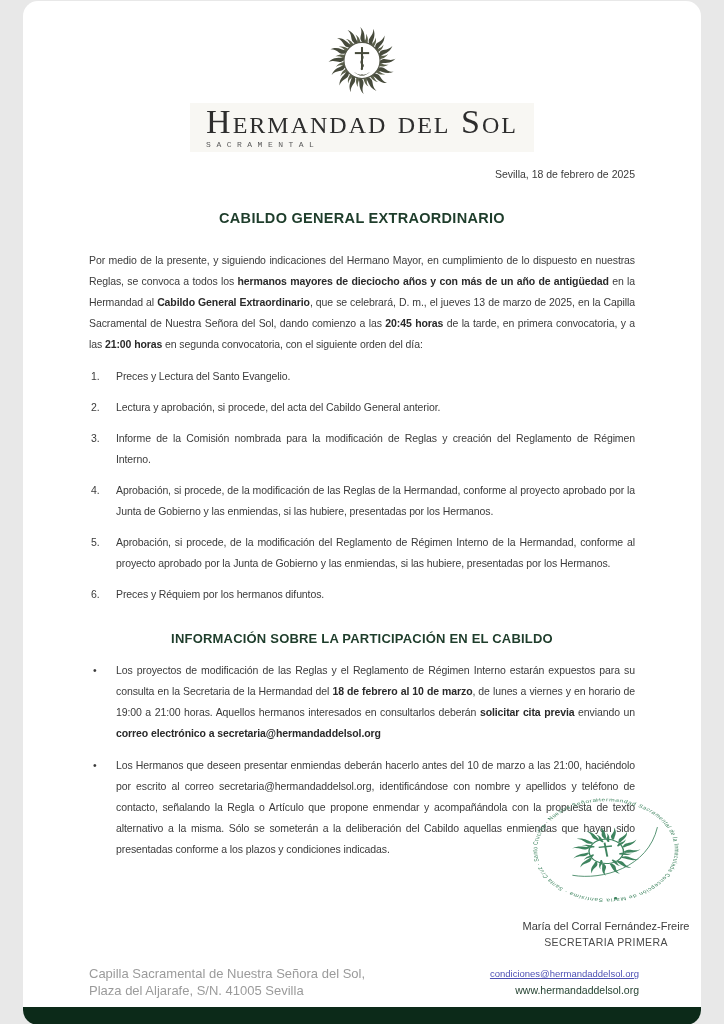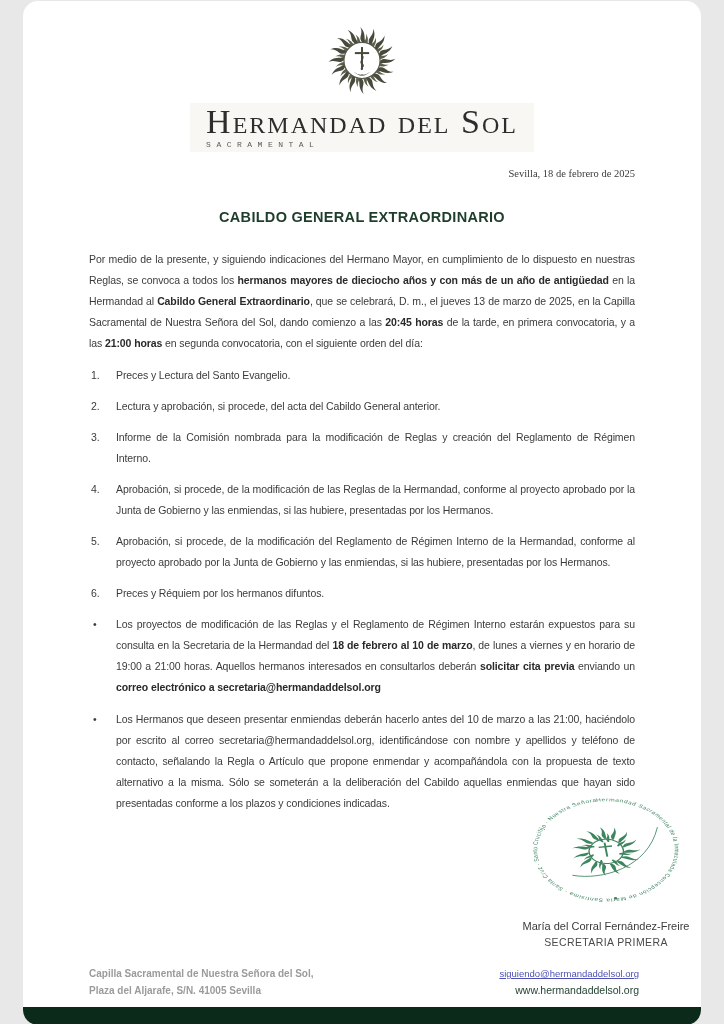--- a/index.html
+++ b/index.html
@@ -14,21 +14,21 @@
   .wordmark-wrap{ display:inline-block; background:#f8f7f3; padding:1px 16px 3px; margin-top:-2px; text-align:left; }
   .wordmark{
     font-family:"Liberation Serif", serif; font-variant:small-caps;
     font-size:34px; letter-spacing:2px; color:#2d2d2d; line-height:36px; display:block;
   }
   .wordmark-sub{
     display:block; font-family:Liberation Mono, monospace; font-size:8px;
     letter-spacing:5.5px; color:#5a5a5a; margin-top:0px;
   }
   
-  .date-line{ text-align:right; margin:16px 66px 0; font-size:10.5px; color:#3b3b3b;font-family:Liberation Serif, serif; }
+  .date-line{ text-align:right; margin:16px 66px 0; font-size:10.5px; color:#3b3b3b; }
   .doc-title{
     text-align:center; margin:30px 66px 0; font-size:14.5px; font-weight:bold;
     color:#1e3d2b; letter-spacing:0.3px;
   }
   .content{ margin:0 66px; }
   .intro{
     margin-top:24px; font-size:10.5px; line-height:21px; text-align:justify;
     letter-spacing:-0.1px;
   }
   .intro strong, .bullets strong{ color:#2a2a2a; }
@@ -52,21 +52,21 @@
   
   .sign-block{ position:absolute; top:788px; left:458px; width:250px; text-align:center; }
   .seal-svg{ width:172px; height:122px; opacity:0.92; }
   .sig-name{ font-size:11px; color:#3b3b3b; margin-top:5px;text-align:center; }
   .sig-role{ font-size:10.5px; color:#4a4a4a; letter-spacing:0.4px; margin-top:4px; }
   
   .footer{
     position:absolute; left:66px; right:62px; bottom:26px;
     display:flex; justify-content:space-between; align-items:flex-end;
   }
-  .footer-address{ font-size:10px; color:#9b9b9b; line-height:17px; text-align:left;font-weight:bold; }
+  .footer-address{ font-size:13px; color:#9b9b9b; line-height:17px; text-align:left; }
   .footer-links{ text-align:right; line-height:17px; }
   .footer-email{ font-size:9.5px; color:#4d50b4; text-decoration:underline; display:block; }
   .footer-site{ font-size:10.5px; color:#1e3d2b; font-weight:normal; text-decoration:none; display:block; }
   .bottom-bar{ position:absolute; left:0; right:0; bottom:0; height:18px; background:#0c2a19; }
 </style>
 </head>
 <body>
 
 <div class="page">
 
@@ -134,20 +134,21 @@
 
     <ol class="agenda">
       <li>Preces y Lectura del Santo Evangelio.</li>
       <li>Lectura y aprobación, si procede, del acta del Cabildo General anterior.</li>
       <li>Informe de la Comisión nombrada para la modificación de Reglas y creación del Reglamento de Régimen Interno.</li>
       <li>Aprobación, si procede, de la modificación de las Reglas de la Hermandad, conforme al proyecto aprobado por la Junta de Gobierno y las enmiendas, si las hubiere, presentadas por los Hermanos.</li>
       <li>Aprobación, si procede, de la modificación del Reglamento de Régimen Interno de la Hermandad, conforme al proyecto aprobado por la Junta de Gobierno y las enmiendas, si las hubiere, presentadas por los Hermanos.</li>
       <li>Preces y Réquiem por los hermanos difuntos.</li>
     </ol>
 
+    <h2 class="info-title">INFORMACIÓN SOBRE LA PARTICIPACIÓN EN EL CABILDO</h2>
 
     <ul class="bullets">
       <li><span>Los proyectos de modificación de las Reglas y el Reglamento de Régimen Interno estarán expuestos para su consulta en la Secretaria de la Hermandad del </span><strong>18 de febrero al 10 de marzo</strong><span>, de lunes a viernes y en horario de 19:00 a 21:00 horas. Aquellos hermanos interesados en consultarlos deberán </span><strong>solicitar cita previa</strong><span> enviando un </span><strong>correo electrónico a secretaria@hermandaddelsol.org</strong></li>
       <li>Los Hermanos que deseen presentar enmiendas deberán hacerlo antes del 10 de marzo a las 21:00, haciéndolo por escrito al correo secretaria@hermandaddelsol.org, identificándose con nombre y apellidos y teléfono de contacto, señalando la Regla o Artículo que propone enmendar y acompañándola con la propuesta de texto alternativo a la misma. Sólo se someterán a la deliberación del Cabildo aquellas enmiendas que hayan sido presentadas conforme a los plazos y condiciones indicadas.</li>
     </ul>
   </main>
 
   <div class="sign-block">
     <svg class="seal-svg" viewBox="0 0 180 180" preserveAspectRatio="none">
       <defs>
@@ -195,19 +196,19 @@
     <div class="sig-name">María del Corral Fernández-Freire</div>
     <div class="sig-role">SECRETARIA PRIMERA</div>
   </div>
 
   <div class="footer">
     <div class="footer-address">
       <div>Capilla Sacramental de Nuestra Señora del Sol,</div>
       <div>Plaza del Aljarafe, S/N. 41005 Sevilla</div>
     </div>
     <div class="footer-links">
-      <a href="#" class="footer-email">siguiendo@hermandaddelsol.org</a>
+      <a href="#" class="footer-email">condiciones@hermandaddelsol.org</a>
       <a href="#" class="footer-site">www.hermandaddelsol.org</a>
     </div>
   </div>
 
   <div class="bottom-bar"></div>
 </div>
 
 </body></html>

